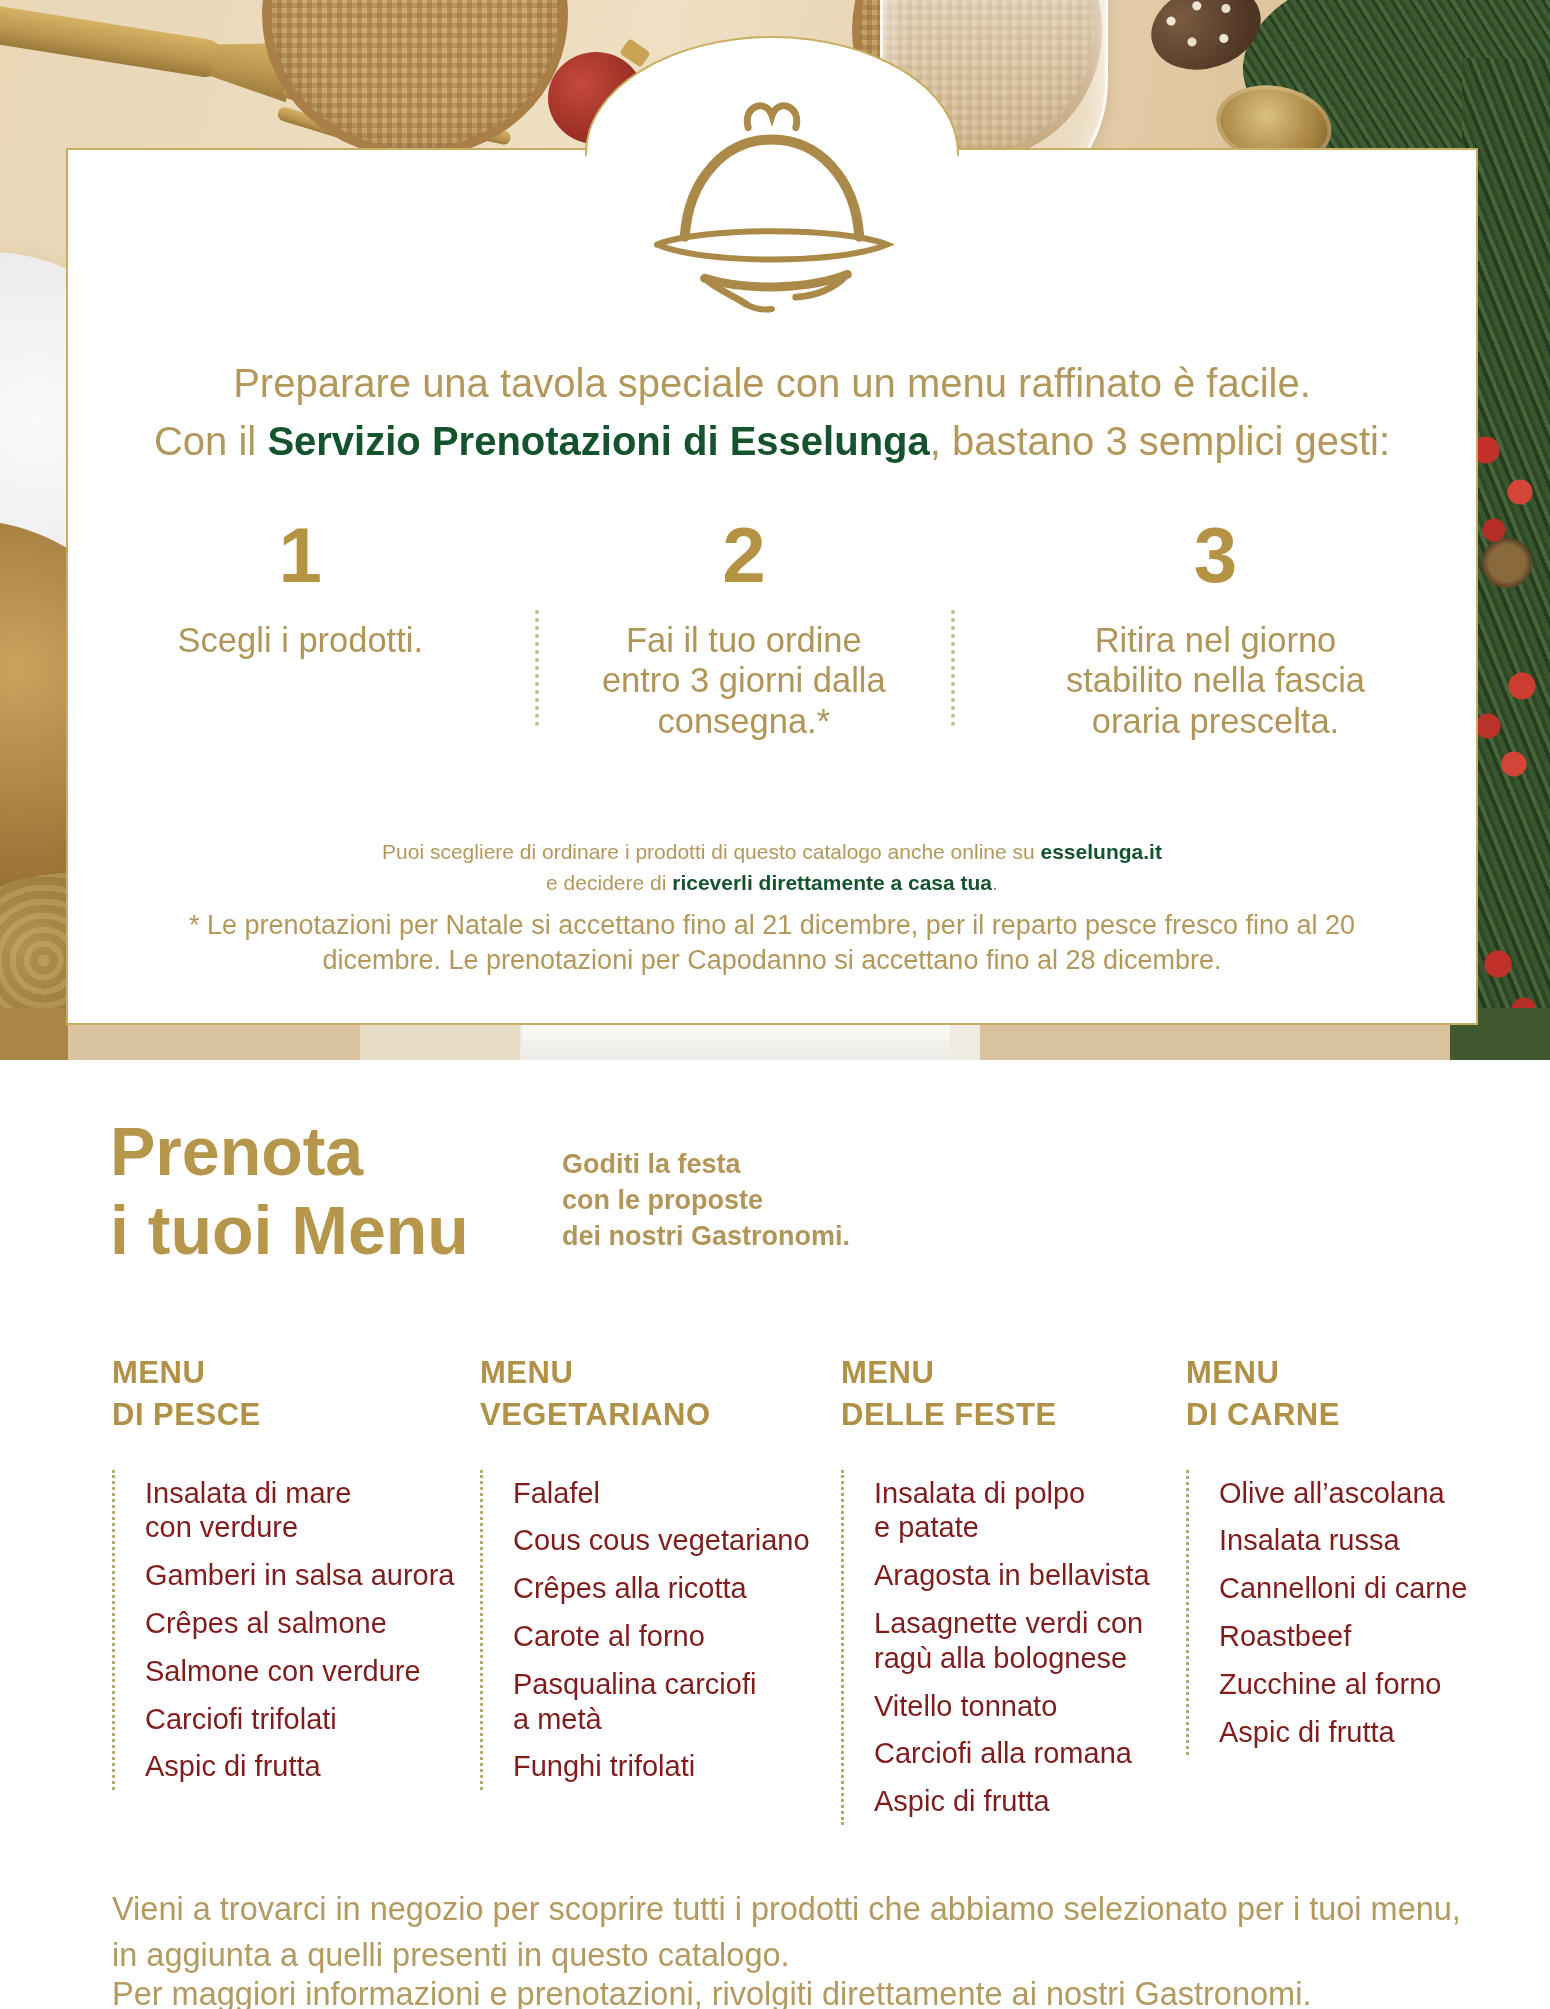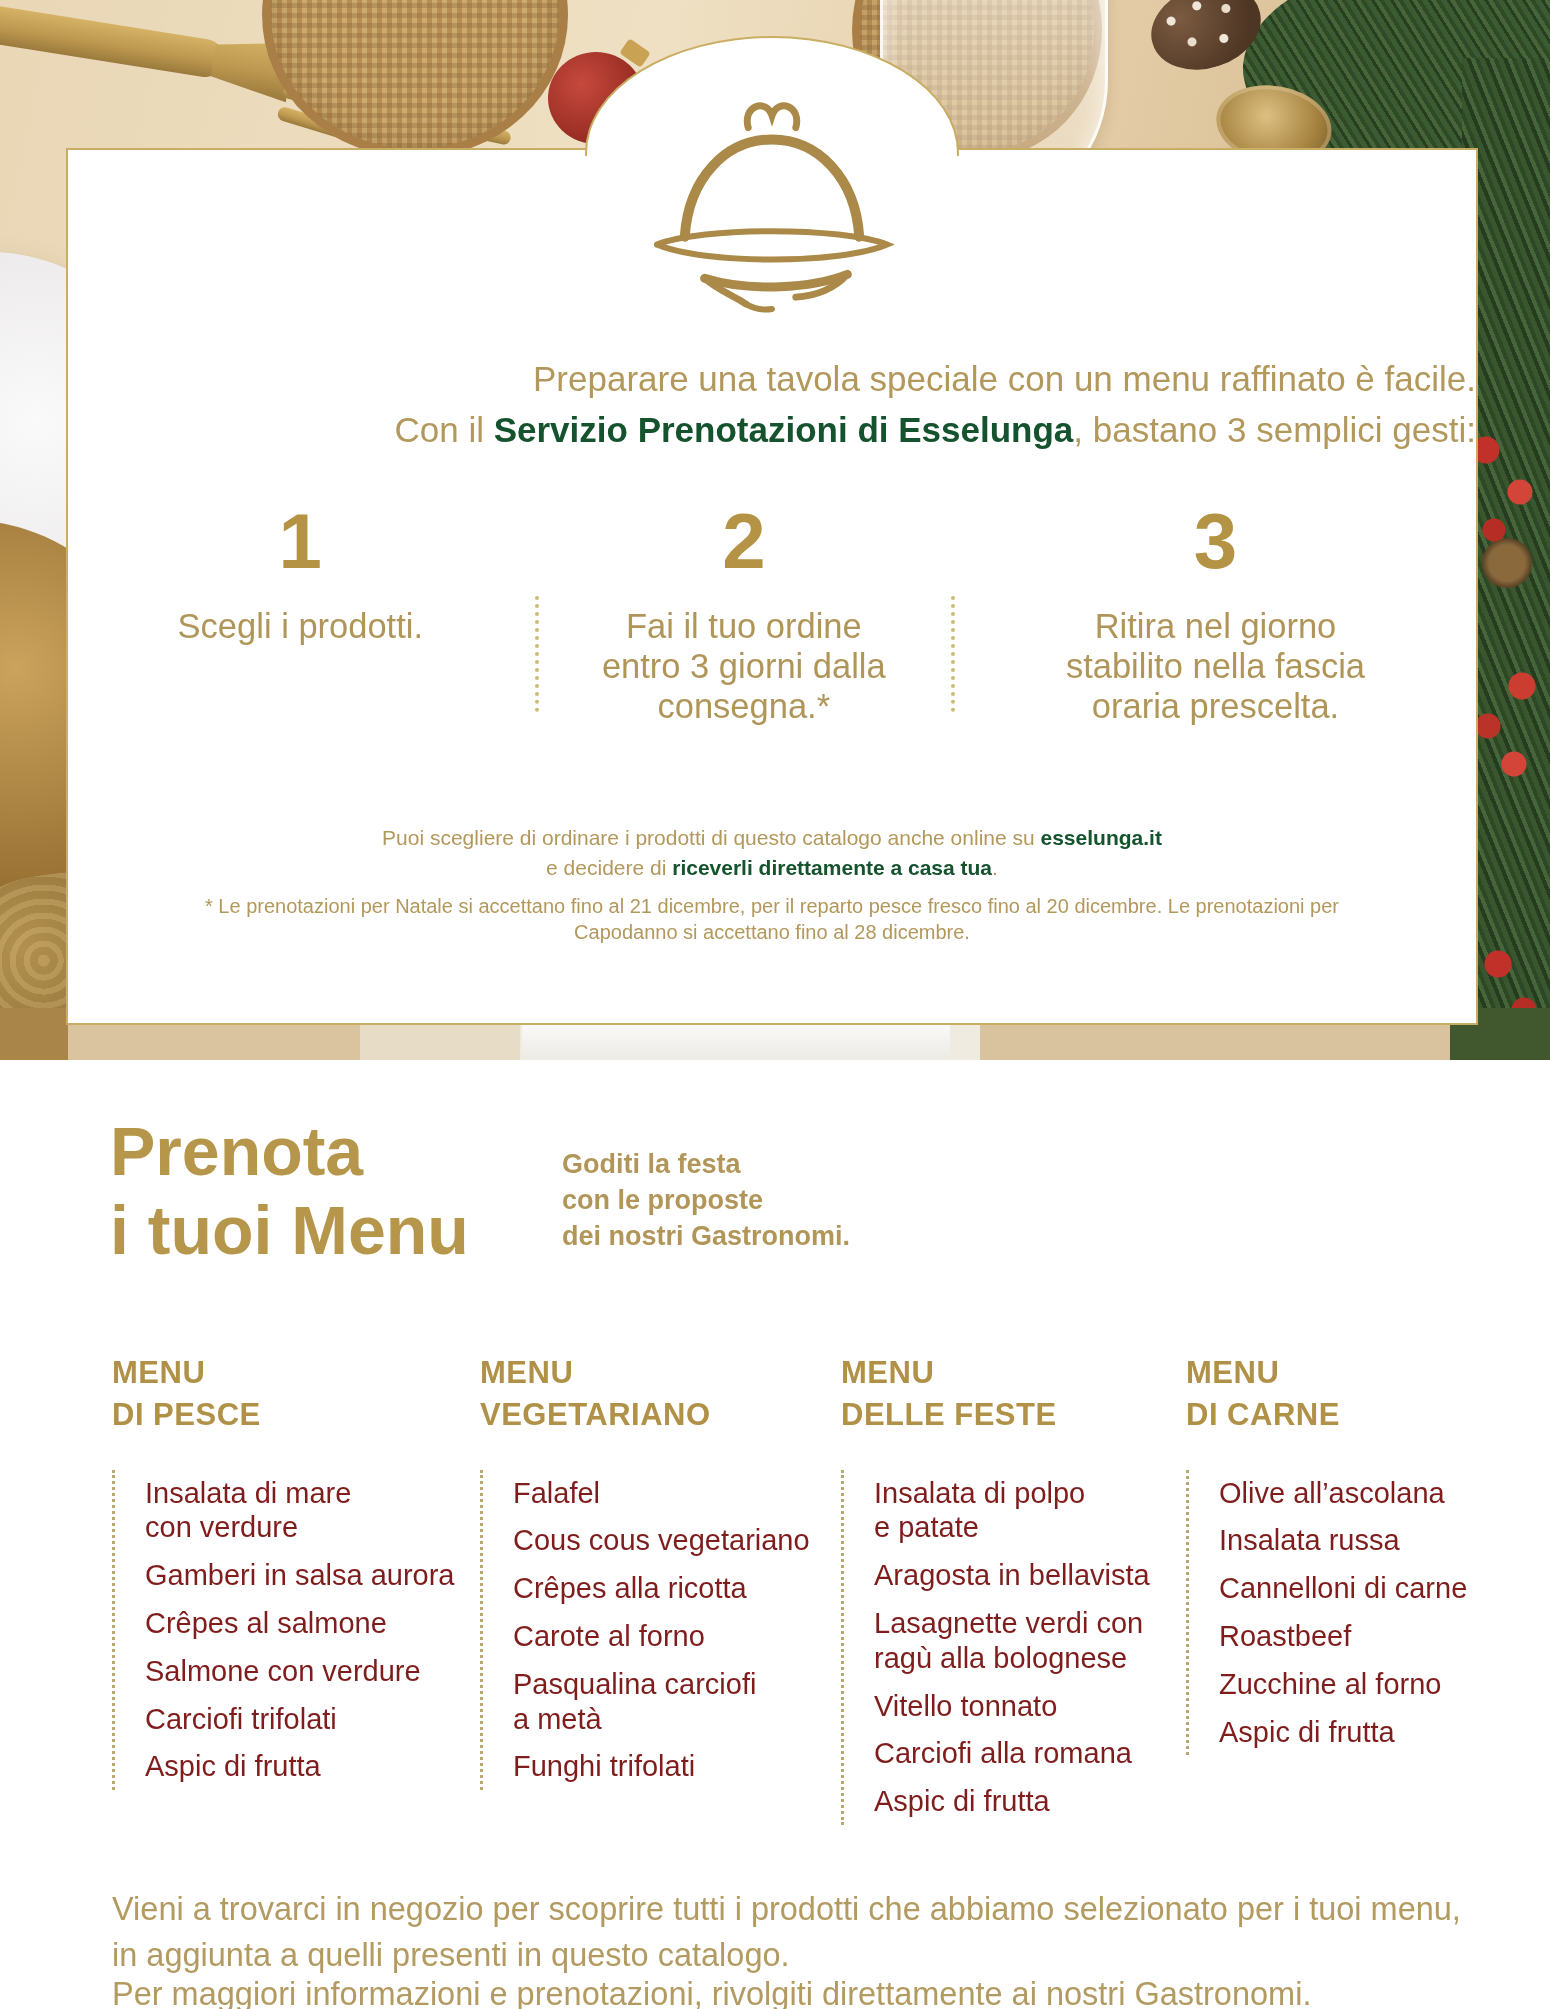--- a/index.html
+++ b/index.html
@@ -92,37 +92,37 @@
     background:linear-gradient(180deg,#3d6bd8 0 3px,#e8b43a 3px 6px,#d84848 6px 9px); }
 
   
   .card { position:absolute; left:66px; top:148px; width:1412px; height:877px;
           background:#ffffff; border:2px solid #c9ad62; }
   .bump { position:absolute; left:calc(50% - 187px); top:-114px; width:374px; height:120px;
           background:#ffffff; border:2px solid #c9ad62; border-bottom:none;
           border-radius:187px 187px 0 0 / 117px 117px 0 0; }
   .cloche { position:absolute; left:calc(50% - 131px); top:-72px; width:262px; height:238px; }
 
-  .intro { padding-top:204px; text-align:right; font-size:35px; line-height:1.45; color:#b3985c; }
+  .intro { padding-top:204px; text-align:center; font-size:40px; line-height:1.45; color:#b3985c; }
   .intro b, .online b { font-weight:700; color:#14532d; }
 
   .steps { position:relative; margin-top:46px; display:flex; }
   .step { text-align:center; }
   .step-1 { width:33%; } .step-2 { width:30%; } .step-3 { width:37%; }
   .step-number { font-size:78px; font-weight:600; color:#b59344; line-height:1; }
   .step-text { margin:26px auto 0; font-size:34.5px; line-height:1.17; color:#b09558; }
   .step-1 .step-text { max-width:320px; }
   .step-2 .step-text { max-width:295px; }
   .step-3 .step-text { max-width:355px; }
   .divider { position:absolute; top:94px; height:116px; border-left:4px dotted #ccbb7e; }
   .divider-1 { left:467px; } .divider-2 { left:883px; }
 
   .online { margin-top:96px; text-align:center; font-size:21px; line-height:1.45; color:#b3985c; }
   .footnote { margin:10px auto 0; max-width:1220px; text-align:center;
-              font-size:20px; line-height:1.3; color:#b3985c; }
+              font-size:27px; line-height:1.3; color:#b3985c; }
 
   
   main { position:relative; width:1284px; height:949px; background:#ffffff; }
   .menu-title { position:absolute; left:110px; top:52px; font-size:68px; font-weight:700;
                 line-height:1.16; color:#b5964a; }
   .menu-subtitle { position:absolute; left:562px; top:86px; font-size:27px; font-weight:700;
                    line-height:1.34; color:#b29659; }
 
   .menus { position:absolute; left:112px; top:292px; width:1366px;
            display:grid; grid-template-columns:368px 361px 345px auto; }

